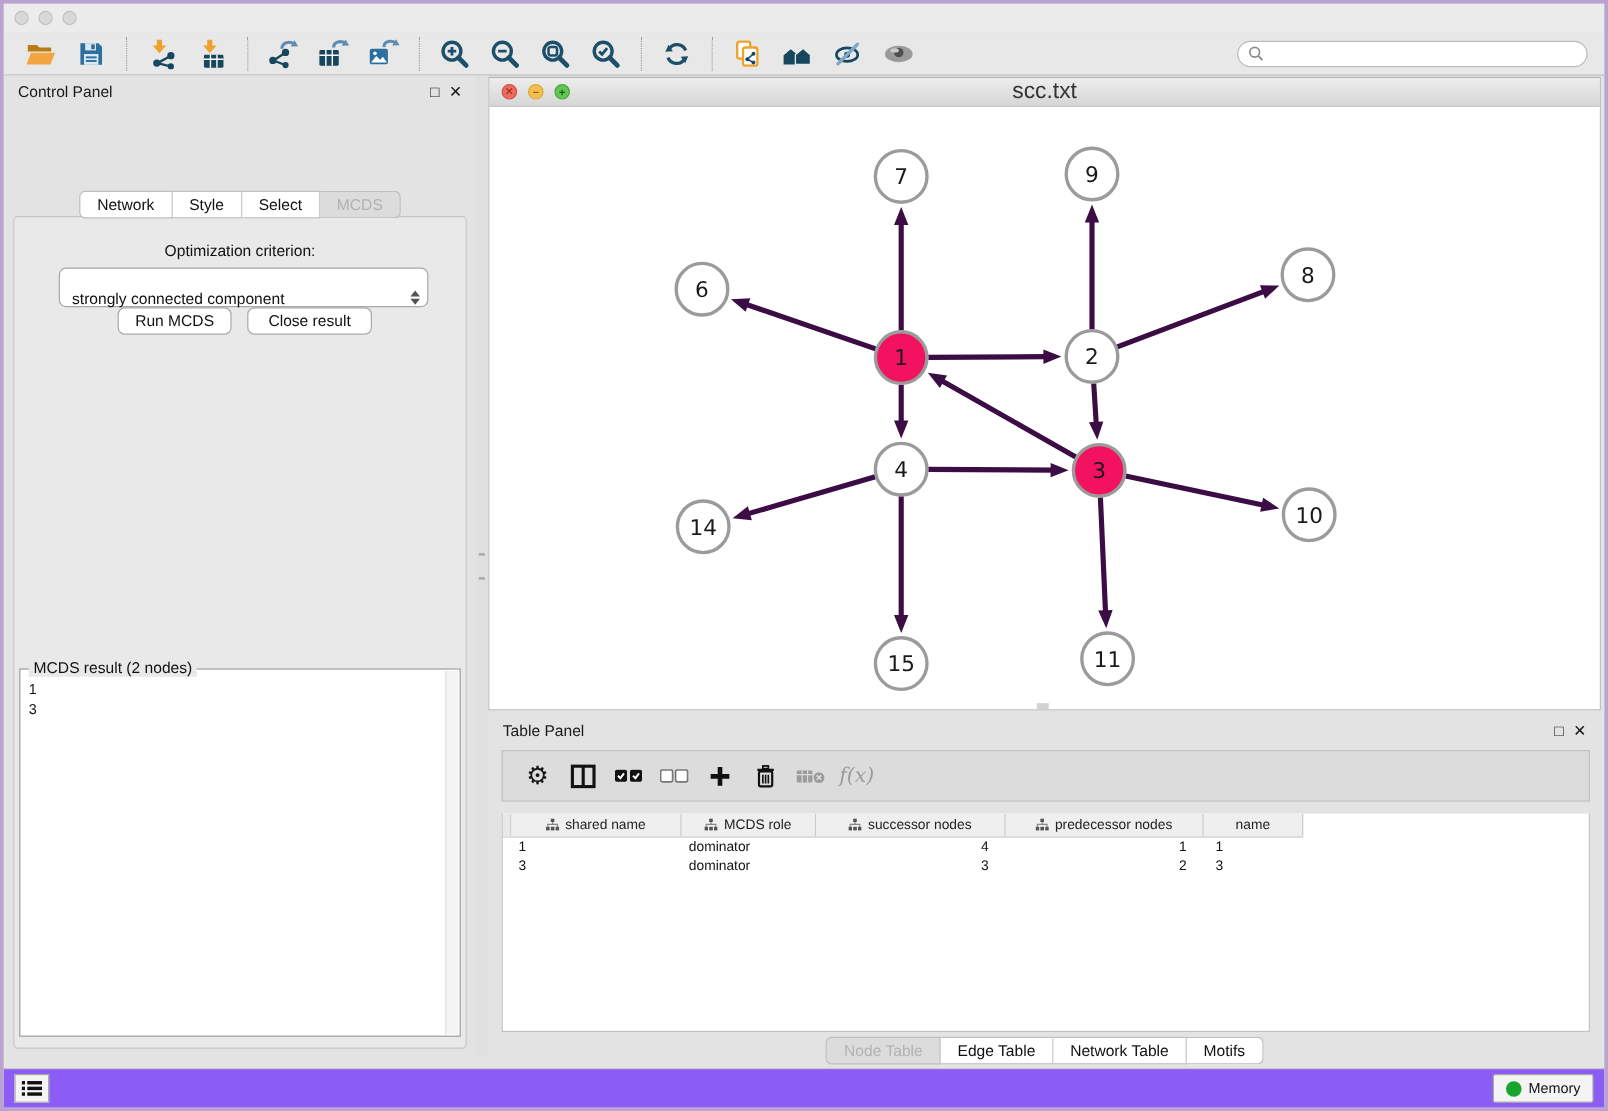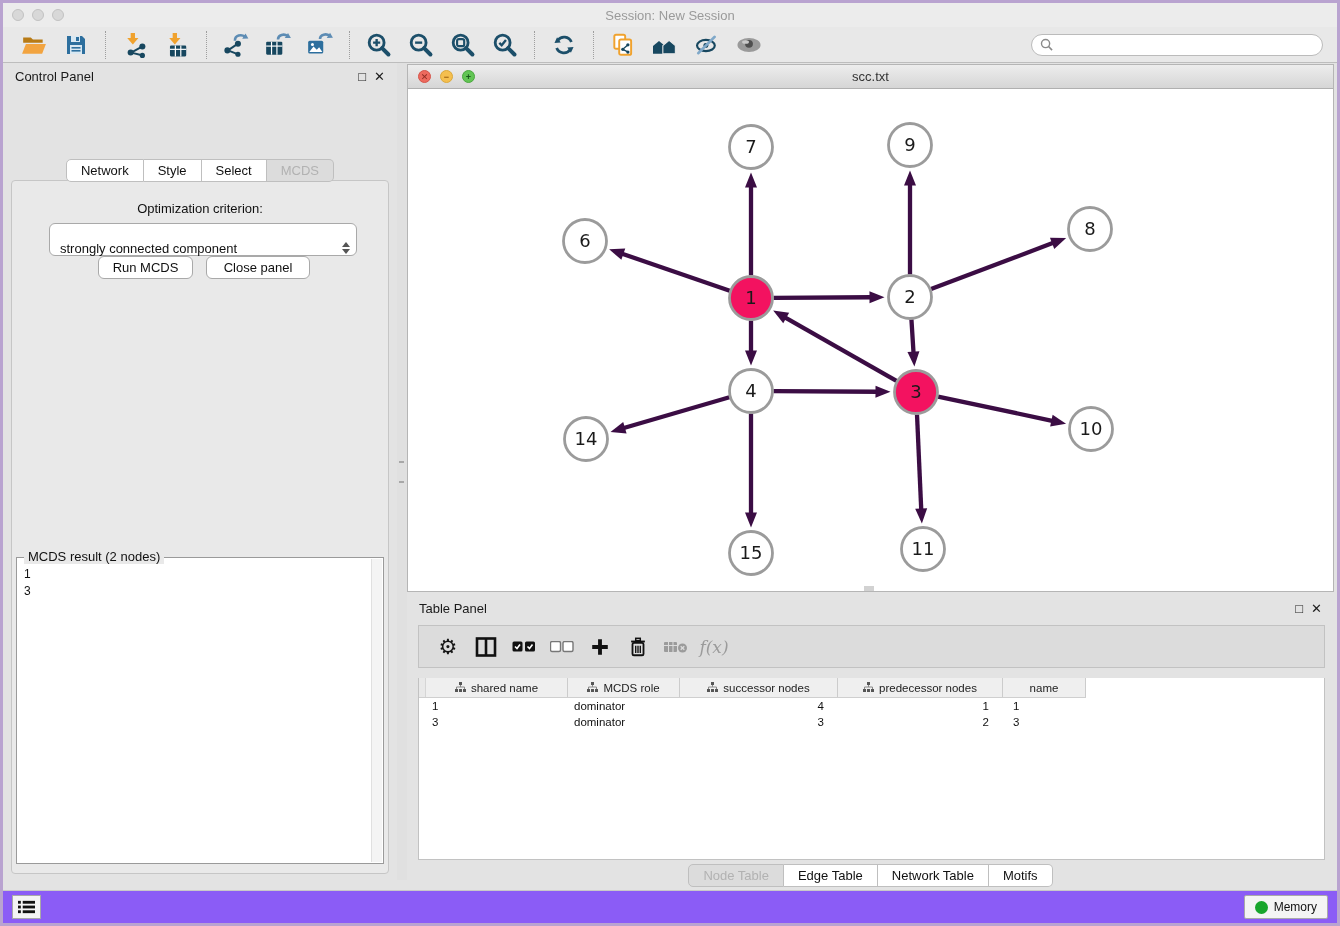--- a/index.html
+++ b/index.html
@@ -78,21 +78,21 @@
   .net-window { position:absolute; left:407px; top:64px; width:927px; height:528px;
     border:1px solid #b5b5b5; background:#fff; }
   .net-titlebar { height:24px; background:linear-gradient(#ededed,#d6d6d6);
     border-bottom:1px solid #b0b0b0; display:flex; align-items:center; position:relative; }
   .traffic { display:flex; gap:9px; margin-left:10px; z-index:2; }
   .tl { width:13px; height:13px; border-radius:50%; font-size:9px; font-weight:bold;
     display:flex; align-items:center; justify-content:center; cursor:default; }
   .tl.red    { background:#ed6a5e; border:1px solid #d5544a; color:#8e2b22; }
   .tl.yellow { background:#f5bf4f; border:1px solid #dba93b; color:#985d0c; }
   .tl.green  { background:#62c554; border:1px solid #4aa73e; color:#19591a; }
-  .net-title { position:absolute; left:0; right:0; text-align:center; font-size:13px; color:#333; }
+  .net-title { position:absolute; left:0; right:0; text-align:center; font-size:19px; color:#333; }
   .net-canvas { position:relative; width:925px; height:502px; background:#fff; }
   .canvas-handle { position:absolute; left:456px; bottom:0px; width:10px; height:5px; background:#d2d2d2; }
 
   
   .table-panel { position:absolute; left:407px; top:595px; width:927px; height:293px; background:#e3e3e3; }
   .tp-toolbar { position:absolute; left:11px; right:9px; top:30px; height:43px;
     background:#dcdcdc; border:1px solid #c2c2c2; display:flex; align-items:center; padding:0 14px; }
   .tp-icon { width:30px; height:30px; display:flex; align-items:center; justify-content:center;
     margin-right:8px; cursor:default; }
   .gear-glyph { font-size:21px; color:#161616; line-height:1; }
@@ -126,21 +126,20 @@
 </style>
 </head>
 <body>
 
 <div class="titlebar">
   <div class="traffic-inactive">
     <span class="dot"></span>
     <span class="dot"></span>
     <span class="dot"></span>
   </div>
-  <div class="win-title">Session: New Session</div>
 </div>
 
 <div class="toolbar">
   <span class="tb-icon">
     <svg width="26" height="24" viewBox="0 0 24 22">
         <path d="M2 4h7l2 2h9v3H2z" fill="#b87b16"></path>
         <path d="M1 19h18.5l3.5-9H4.5z" fill="#f2a440"></path>
       </svg>
   </span>
   <span class="tb-icon">
@@ -319,21 +318,21 @@
   <div class="cp-content">
     <div class="opt-label">Optimization criterion:</div>
     <div class="select">
       <span>strongly connected component</span>
       <span class="stepper">
           <i class="up"></i>
           <i class="down"></i>
         </span>
     </div>
     <div class="cp-btn btn-run">Run MCDS</div>
-    <div class="cp-btn btn-close">Close panel</div>
+    <div class="cp-btn btn-close">Close result</div>
     <div class="result-box">
       <div class="result-legend">MCDS result (2 nodes)</div>
       <div class="result-lines">
         <div>1</div>
         <div>3</div>
       </div>
       <div class="result-scroll"></div>
     </div>
   </div>
 </div>

